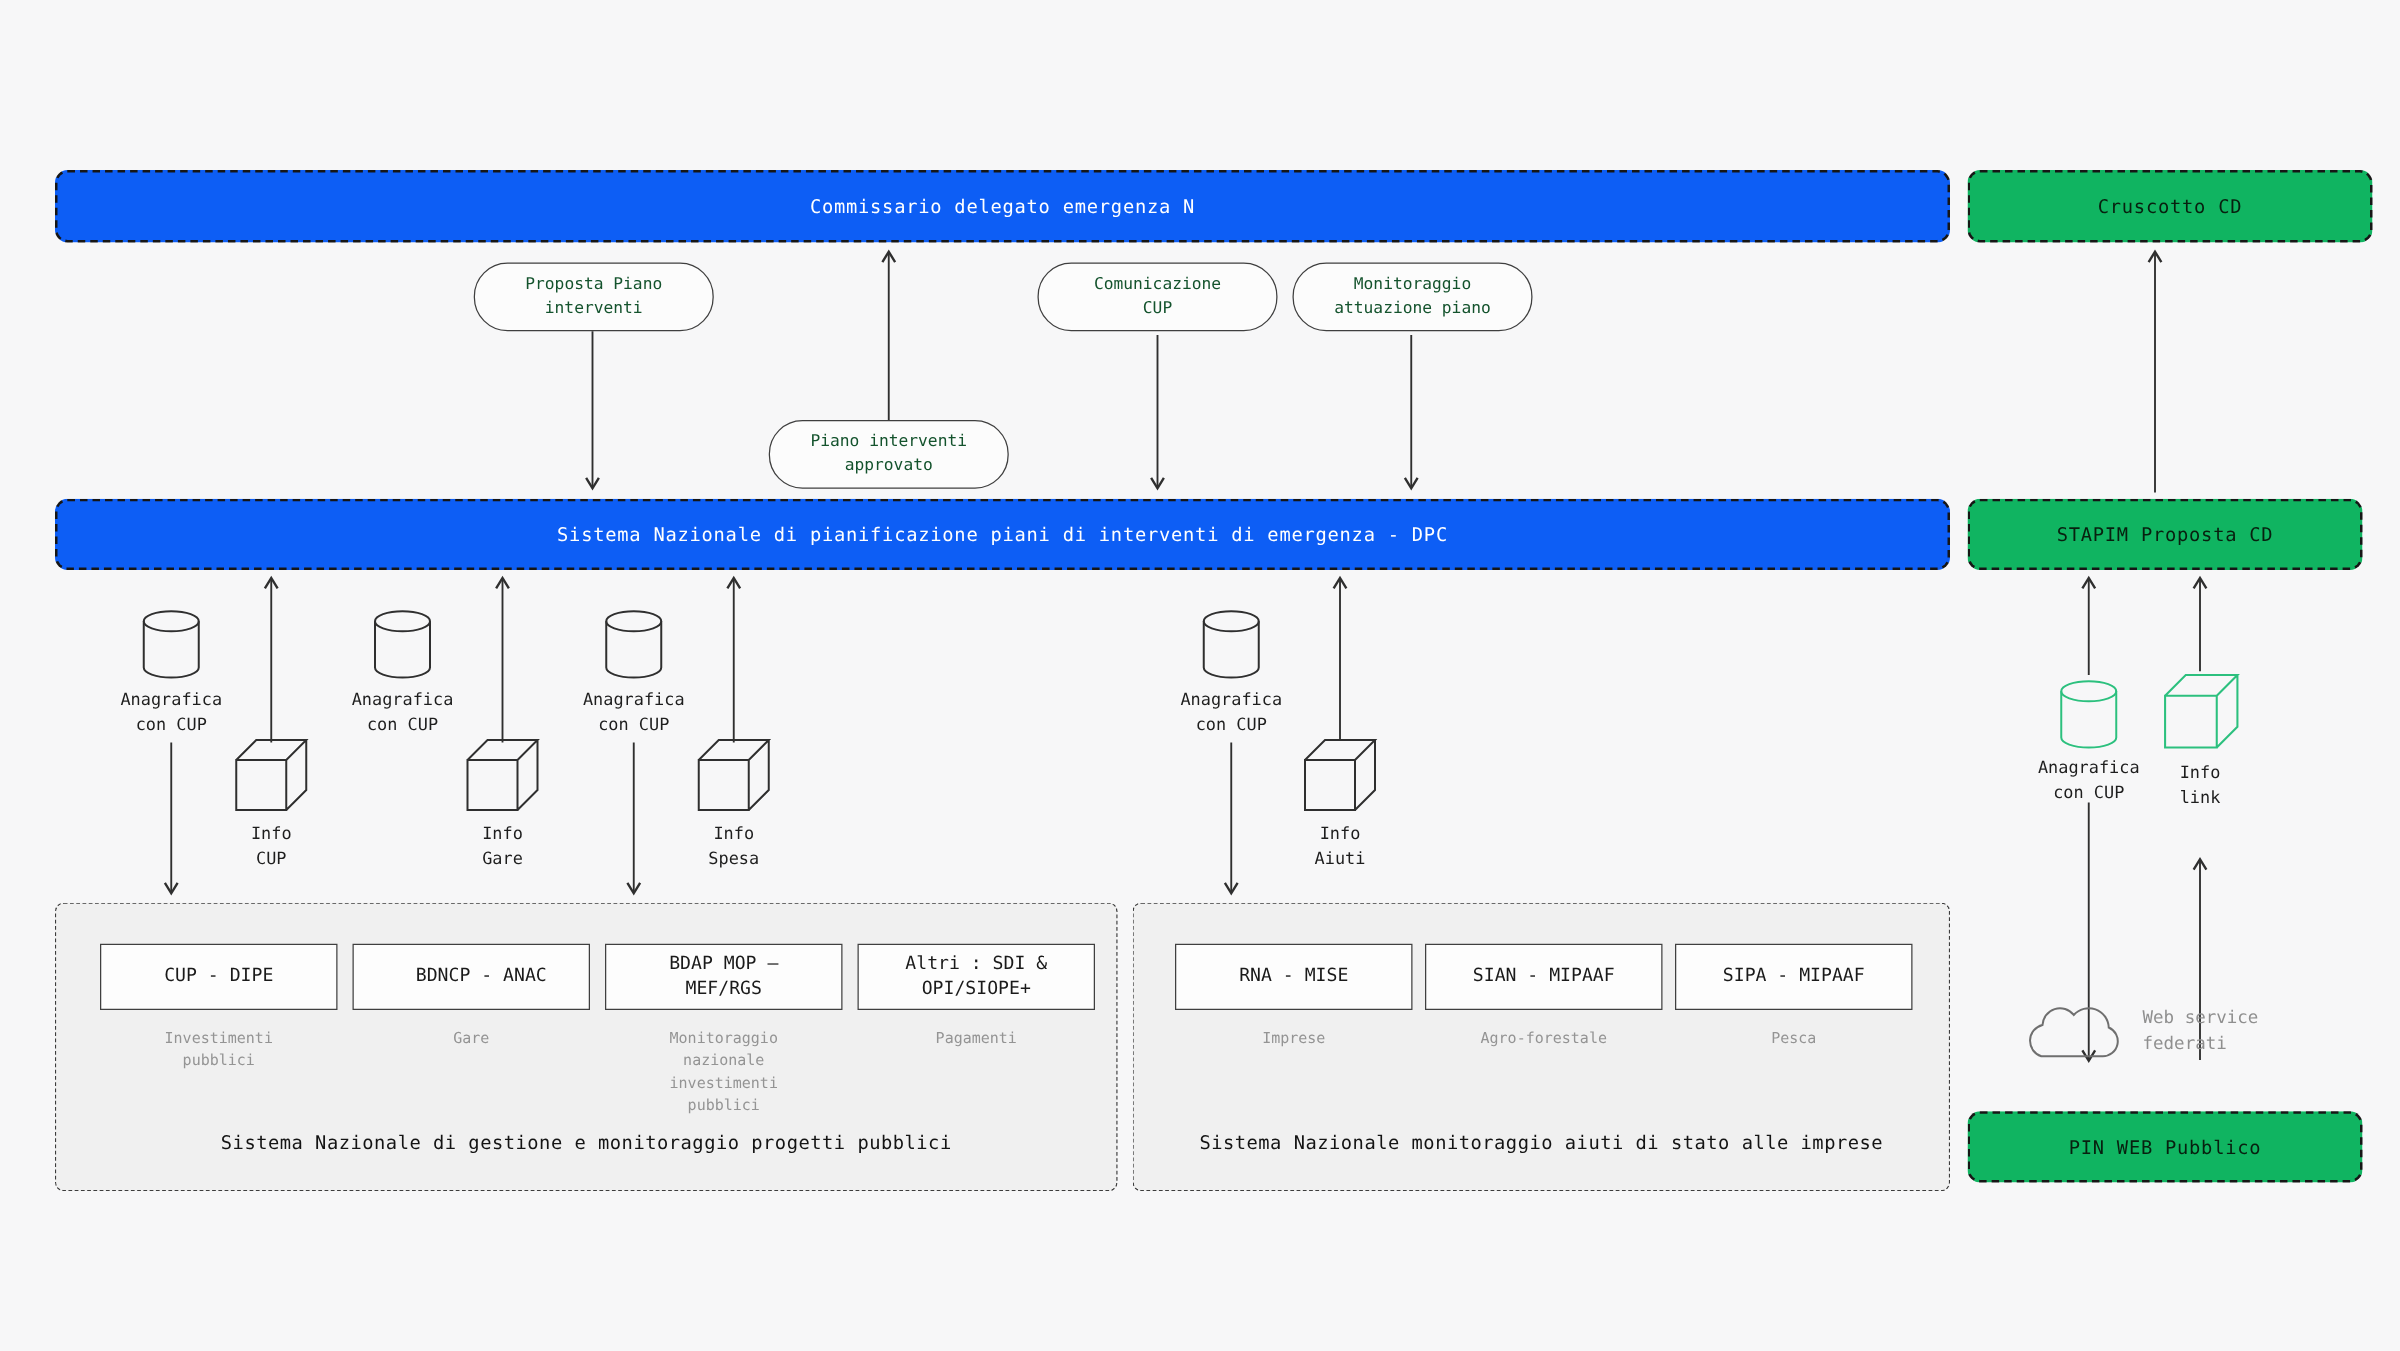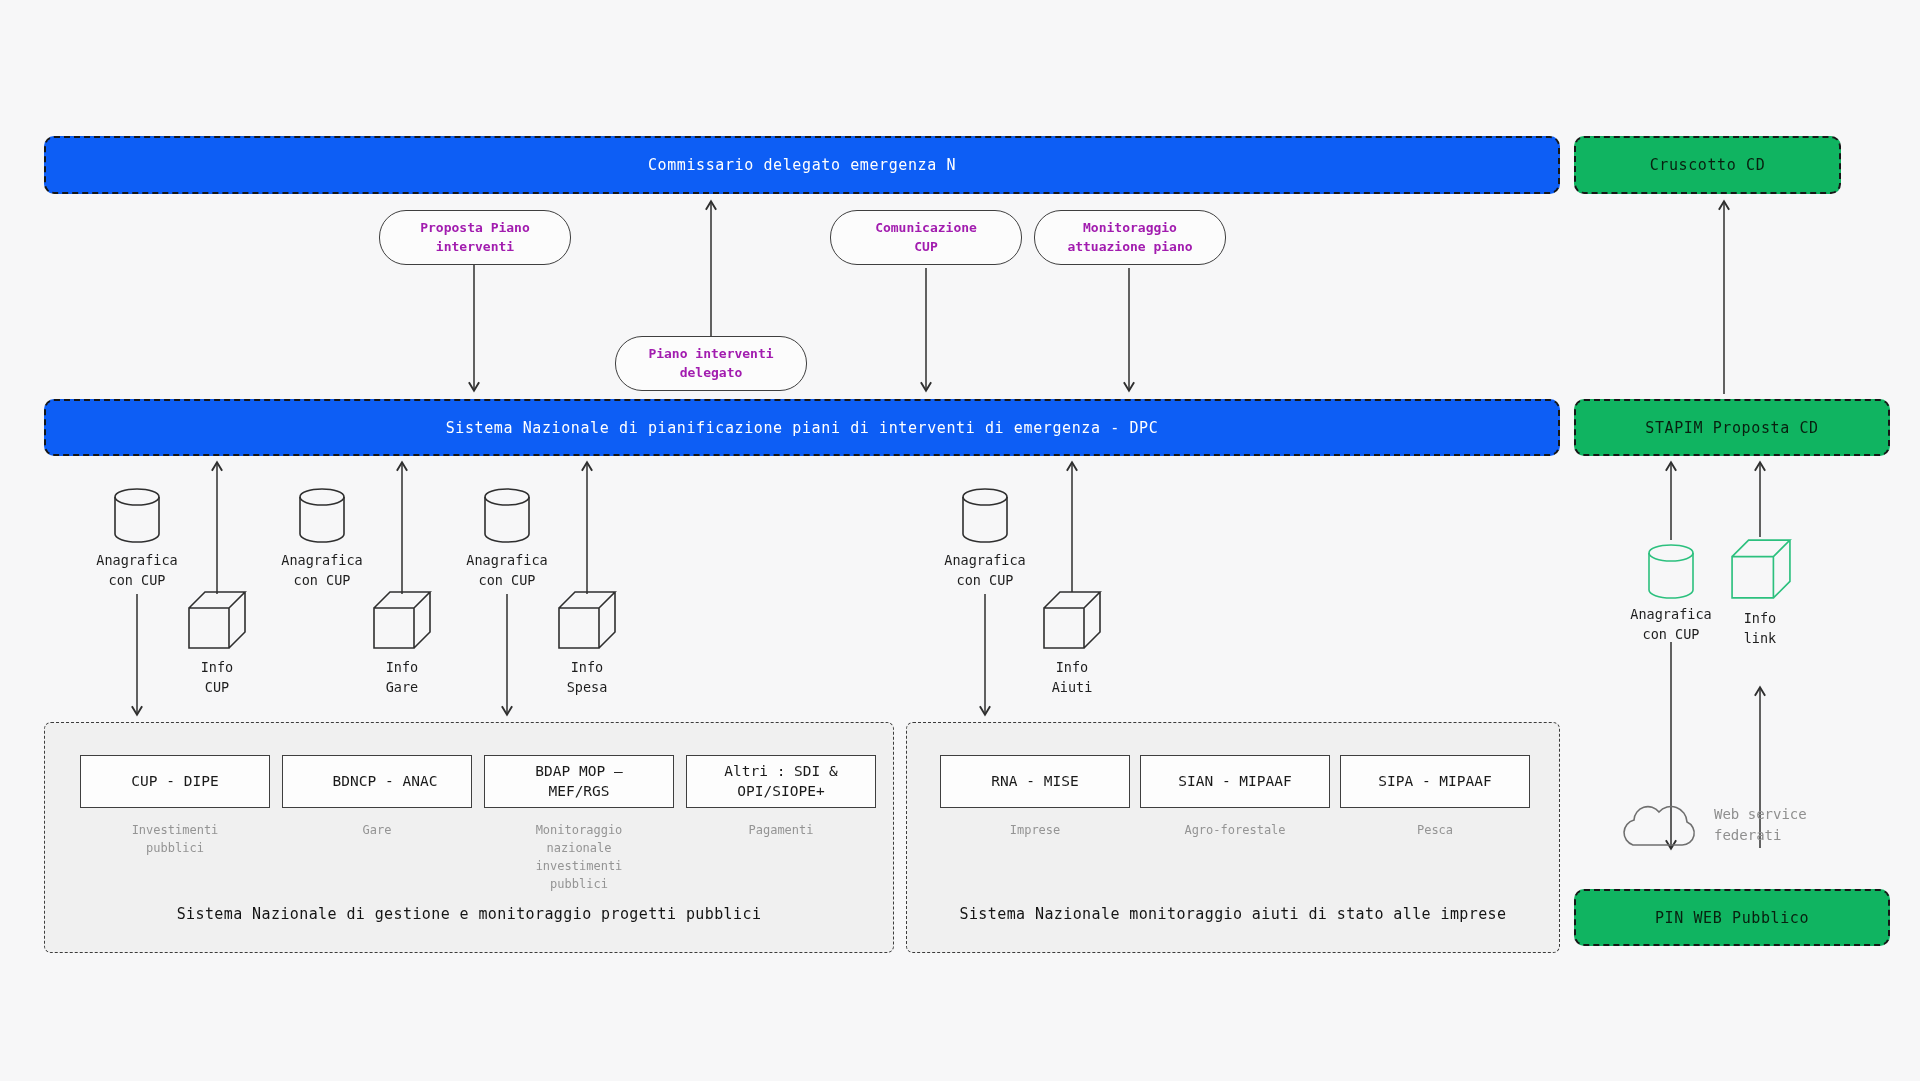--- a/index.html
+++ b/index.html
@@ -6,21 +6,21 @@
   .canvas{position:relative;width:1920px;height:1081px;background:#f7f7f8;overflow:hidden;
           font-family:"DejaVu Sans Mono","Liberation Mono",monospace;color:#1e1e1e;}
   .abs{position:absolute;}
   .bar{box-sizing:border-box;border:2px dashed #161616;border-radius:10px;
        display:flex;align-items:center;justify-content:center;
        font-size:15px;letter-spacing:.6px;white-space:pre-line;text-align:right;}
   .bar.blue{background:#0d5ef5;color:#ffffff;}
   .bar.green{background:#10b461;color:#08200f;}
   .pill{box-sizing:border-box;background:#fcfcfc;border:1.5px solid #3f3f3f;border-radius:27px;
         display:flex;align-items:center;justify-content:center;text-align:center;
-        font-size:13px;line-height:1.45;white-space:pre-line;color:#a21caf;font-weight:bold;}
+        font-size:13px;line-height:1.45;white-space:pre-line;color:#14532d;}
   .container-box{box-sizing:border-box;background:#f0f0f0;border:1.5px dashed #3c3c3c;border-radius:7px;}
   .sysbox{box-sizing:border-box;background:#fdfdfd;border:1.5px solid #3f3f3f;
           display:flex;align-items:center;justify-content:center;text-align:center;
           font-size:14.5px;line-height:1.35;white-space:pre-line;color:#1a1a1a;}
   .category{font-size:12px;line-height:1.5;color:#949494;text-align:center;white-space:pre-line;}
   .caption{font-size:15px;color:#141414;text-align:center;letter-spacing:.4px;}
   .shape-label{font-size:13.5px;line-height:1.5;text-align:center;white-space:pre-line;color:#1e1e1e;}
   .muted-label{font-size:14px;line-height:1.5;color:#8f8f8f;white-space:pre-line;text-align:left;}
   svg.icon{display:block;}
   svg.icon path, svg.icon ellipse{fill:none;stroke:#2f2f2f;stroke-width:1.6;}
@@ -52,30 +52,30 @@
       <line x1="507" y1="594" x2="507" y2="714" marker-end="url(#ah)"></line>
       <line x1="985" y1="594" x2="985" y2="714" marker-end="url(#ah)"></line>
       <line x1="1671" y1="540" x2="1671" y2="463" marker-end="url(#ah)"></line>
       <line x1="1760" y1="537" x2="1760" y2="463" marker-end="url(#ah)"></line>
       <line x1="1671" y1="642" x2="1671" y2="848" marker-end="url(#ah)"></line>
       <line x1="1760" y1="848" x2="1760" y2="688" marker-end="url(#ah)"></line>
     </g>
   </svg>
 
   <div class="abs bar blue" style="left:44px;top:136px;width:1516px;height:58px;">Commissario delegato emergenza N</div>
-  <div class="abs bar green" style="left:1574px;top:136px;width:267px;height:58px;">Cruscotto CD</div>
+  <div class="abs bar green" style="left:1574px;top:136px;width:324px;height:58px;">Cruscotto CD</div>
 
   <div class="abs pill" style="left:379px;top:210px;width:192px;height:55px;">Proposta Piano
 interventi</div>
   <div class="abs pill" style="left:830px;top:210px;width:192px;height:55px;">Comunicazione
 CUP</div>
   <div class="abs pill" style="left:1034px;top:210px;width:192px;height:55px;">Monitoraggio
 attuazione piano</div>
   <div class="abs pill" style="left:615px;top:336px;width:192px;height:55px;">Piano interventi
-delegato</div>
+approvato</div>
 
   <div class="abs bar blue" style="left:44px;top:399px;width:1516px;height:57px;">Sistema Nazionale di pianificazione piani di interventi di emergenza - DPC</div>
   <div class="abs bar green" style="left:1574px;top:399px;width:316px;height:57px;">STAPIM Proposta CD</div>
 
   <svg class="abs icon" style="left:111px;top:487px;" width="52" height="58" viewBox="0 0 52 58">
     <path d="M4 10 v37 a22 8 0 0 0 44 0 v-37"></path>
       <ellipse cx="26" cy="10" rx="22" ry="8"></ellipse>
     </svg>
   <div class="abs shape-label" style="left:67px;top:550px;width:140px;">Anagrafica
 con CUP</div>

